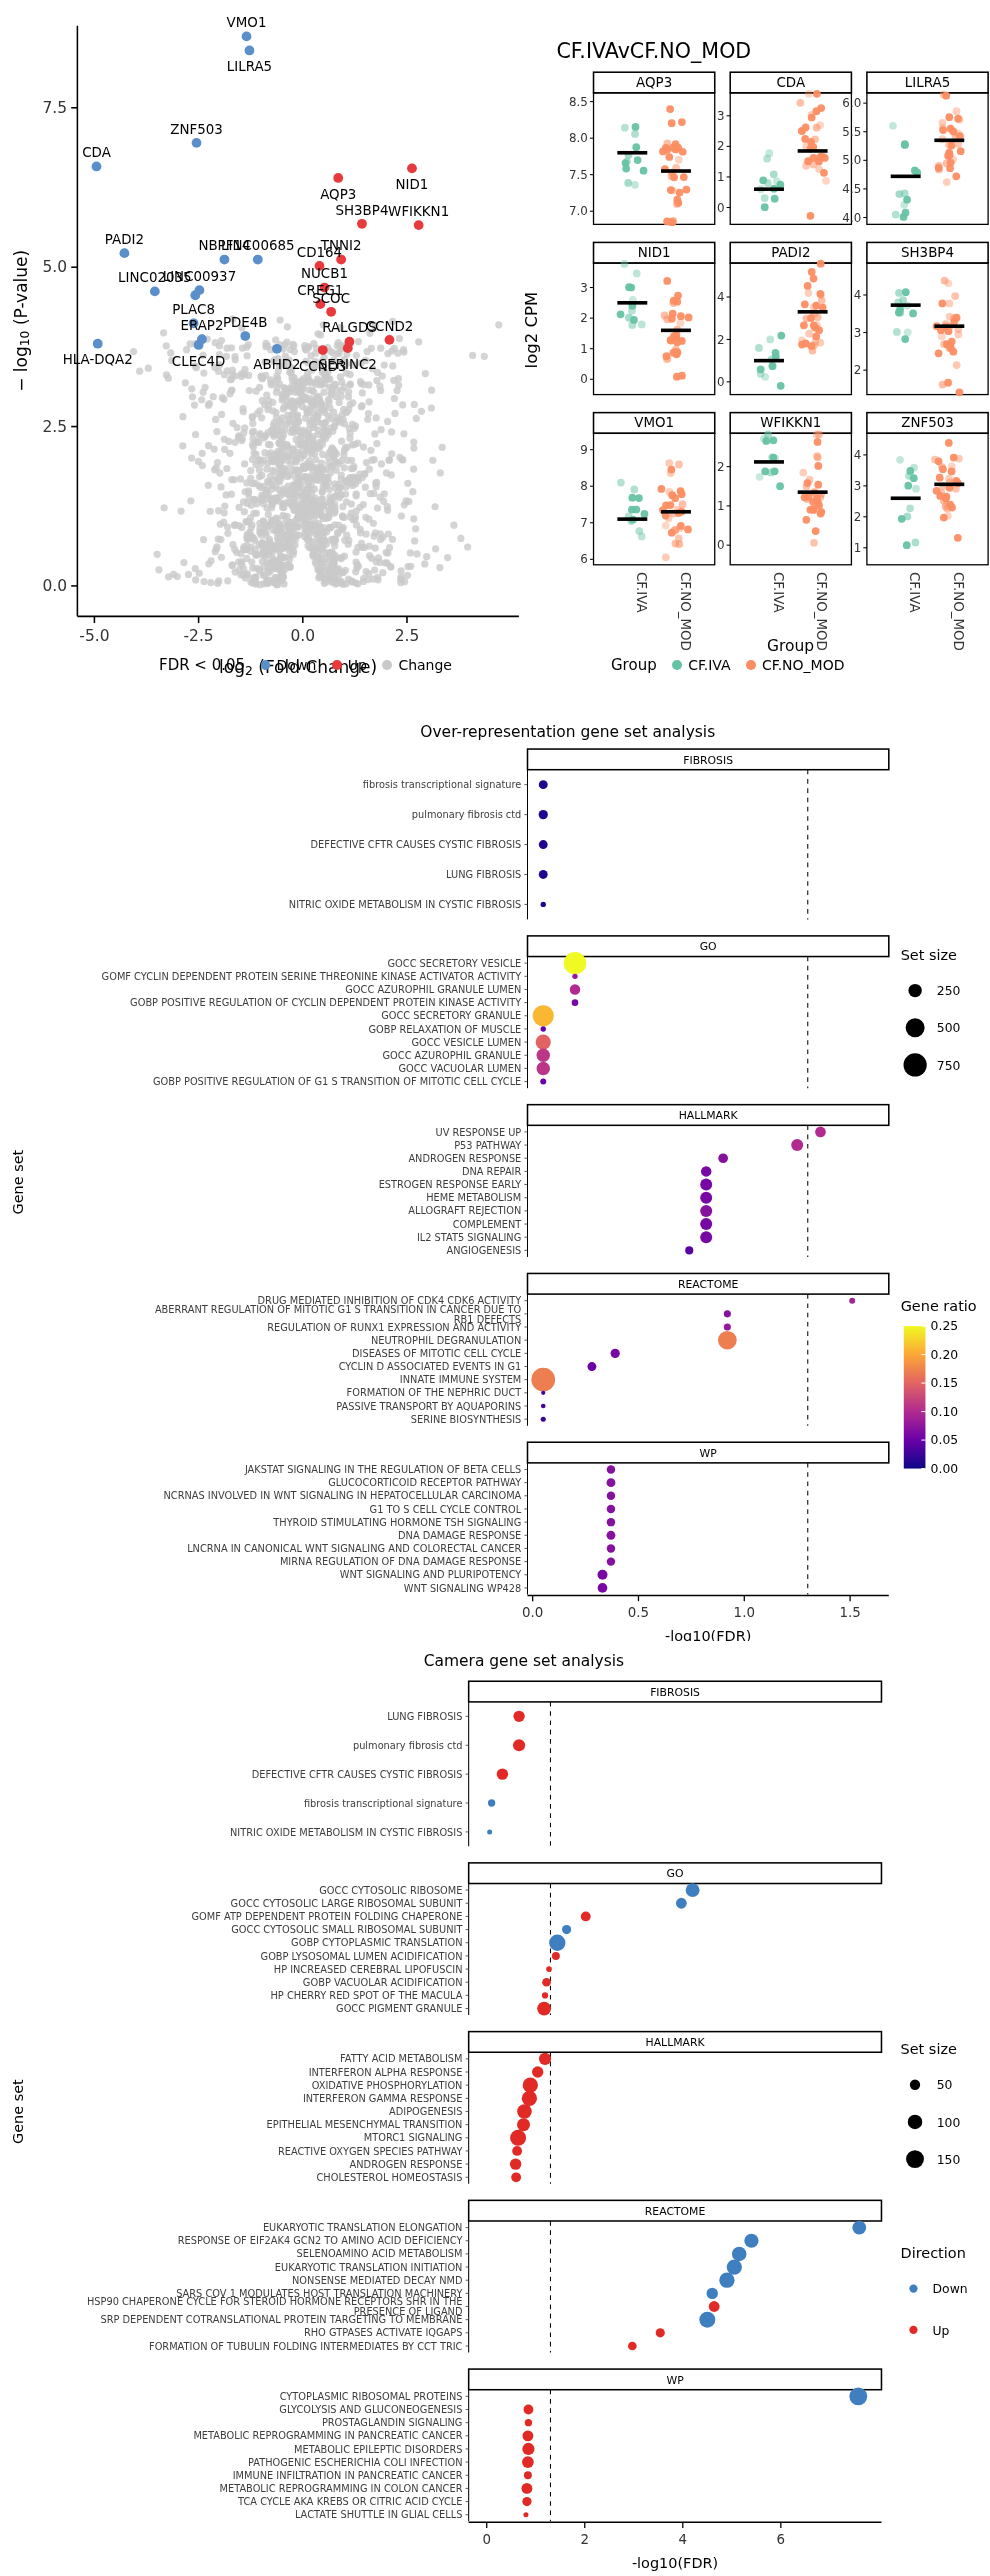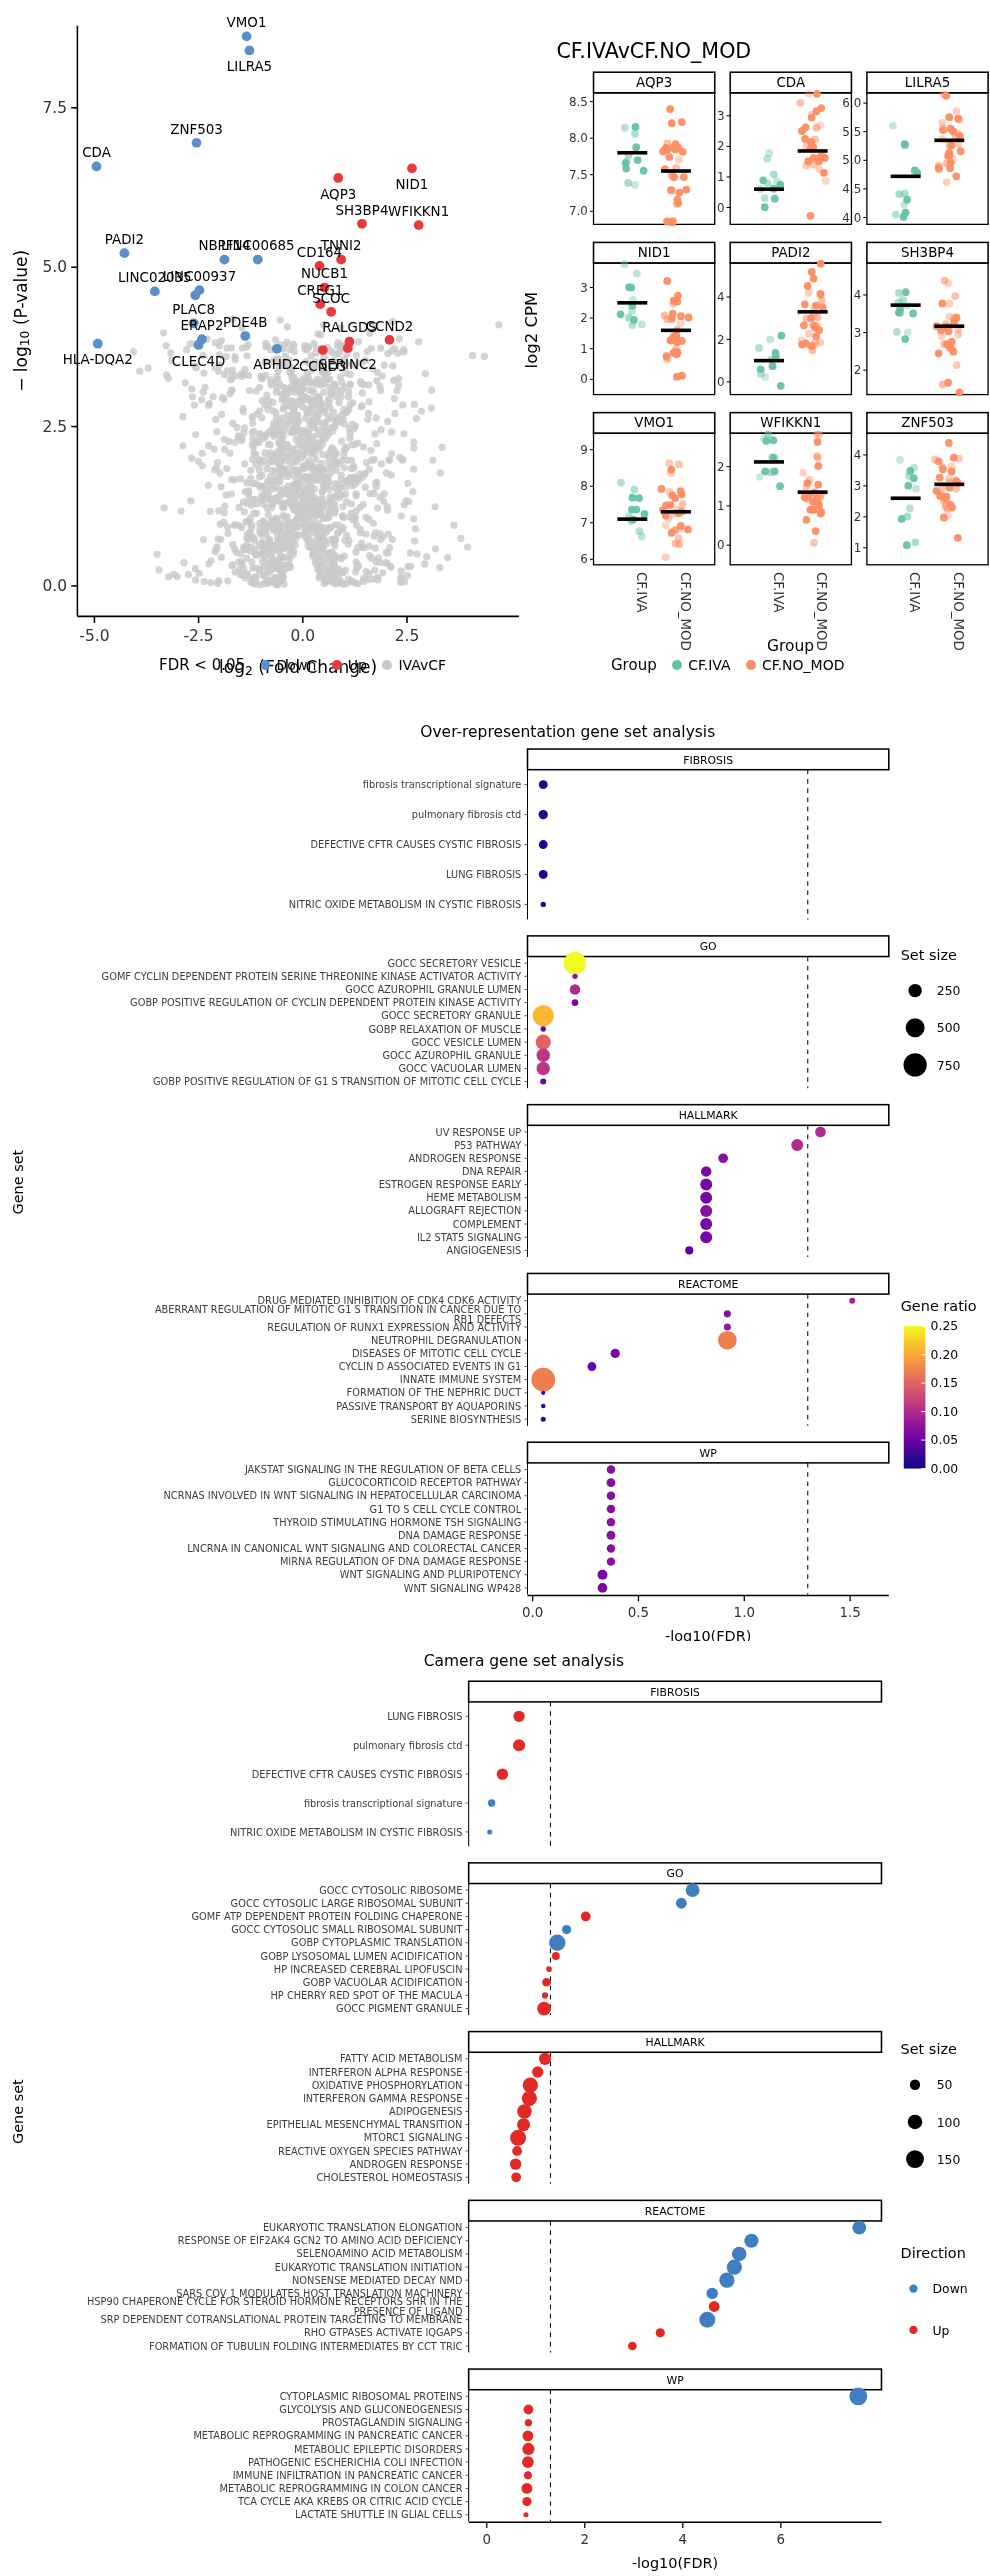--- a/index.html
+++ b/index.html
@@ -2113,21 +2113,21 @@
   <span class="legend-item">
     <span class="ldot" style="background: rgb(91, 143, 201);"></span>
     <span>Down</span>
   </span>
   <span class="legend-item">
     <span class="ldot" style="background: rgb(232, 57, 61);"></span>
     <span>Up</span>
   </span>
   <span class="legend-item">
     <span class="ldot" style="background: rgb(201, 201, 201);"></span>
-    <span>IVAvCF</span>
+    <span>Change</span>
   </span>
 </div>
 
 <div class="legend-row" style="left:611px;top:656px">
   <span class="legend-title">Group</span>
   <span class="legend-item">
     <span class="ldot" style="background: rgb(102, 194, 165);"></span>
     <span>CF.IVA</span>
   </span>
   <span class="legend-item">

